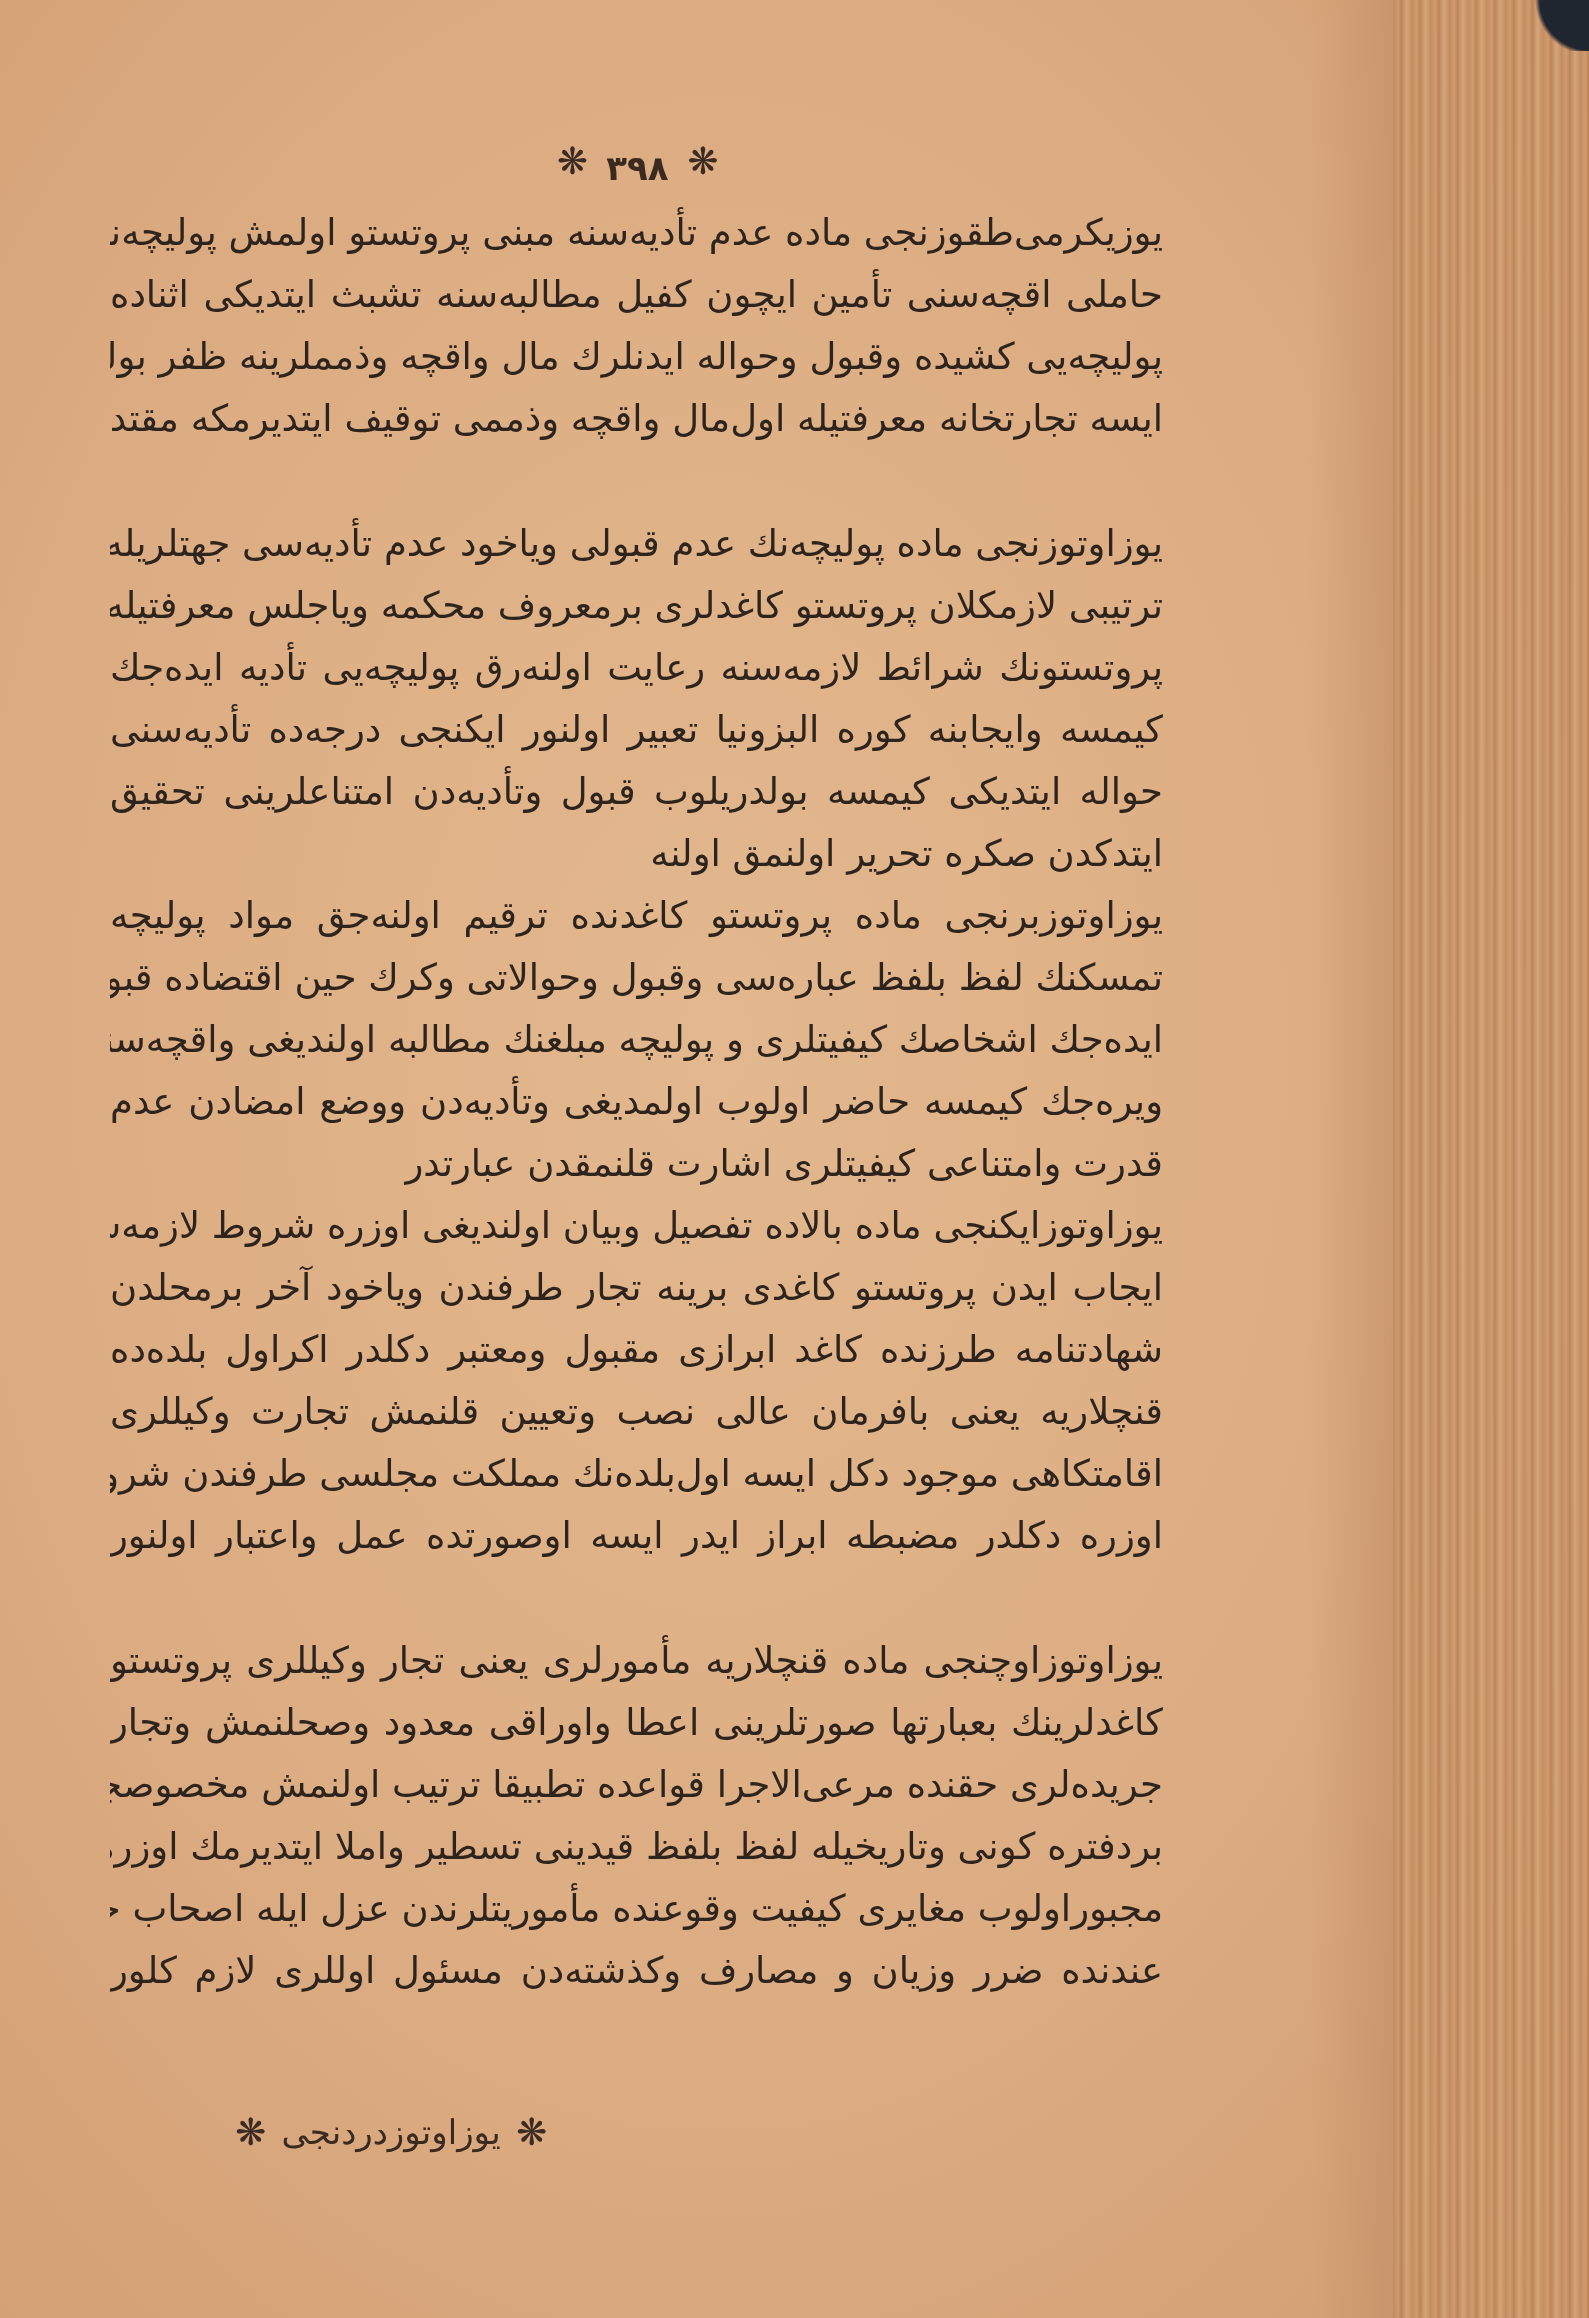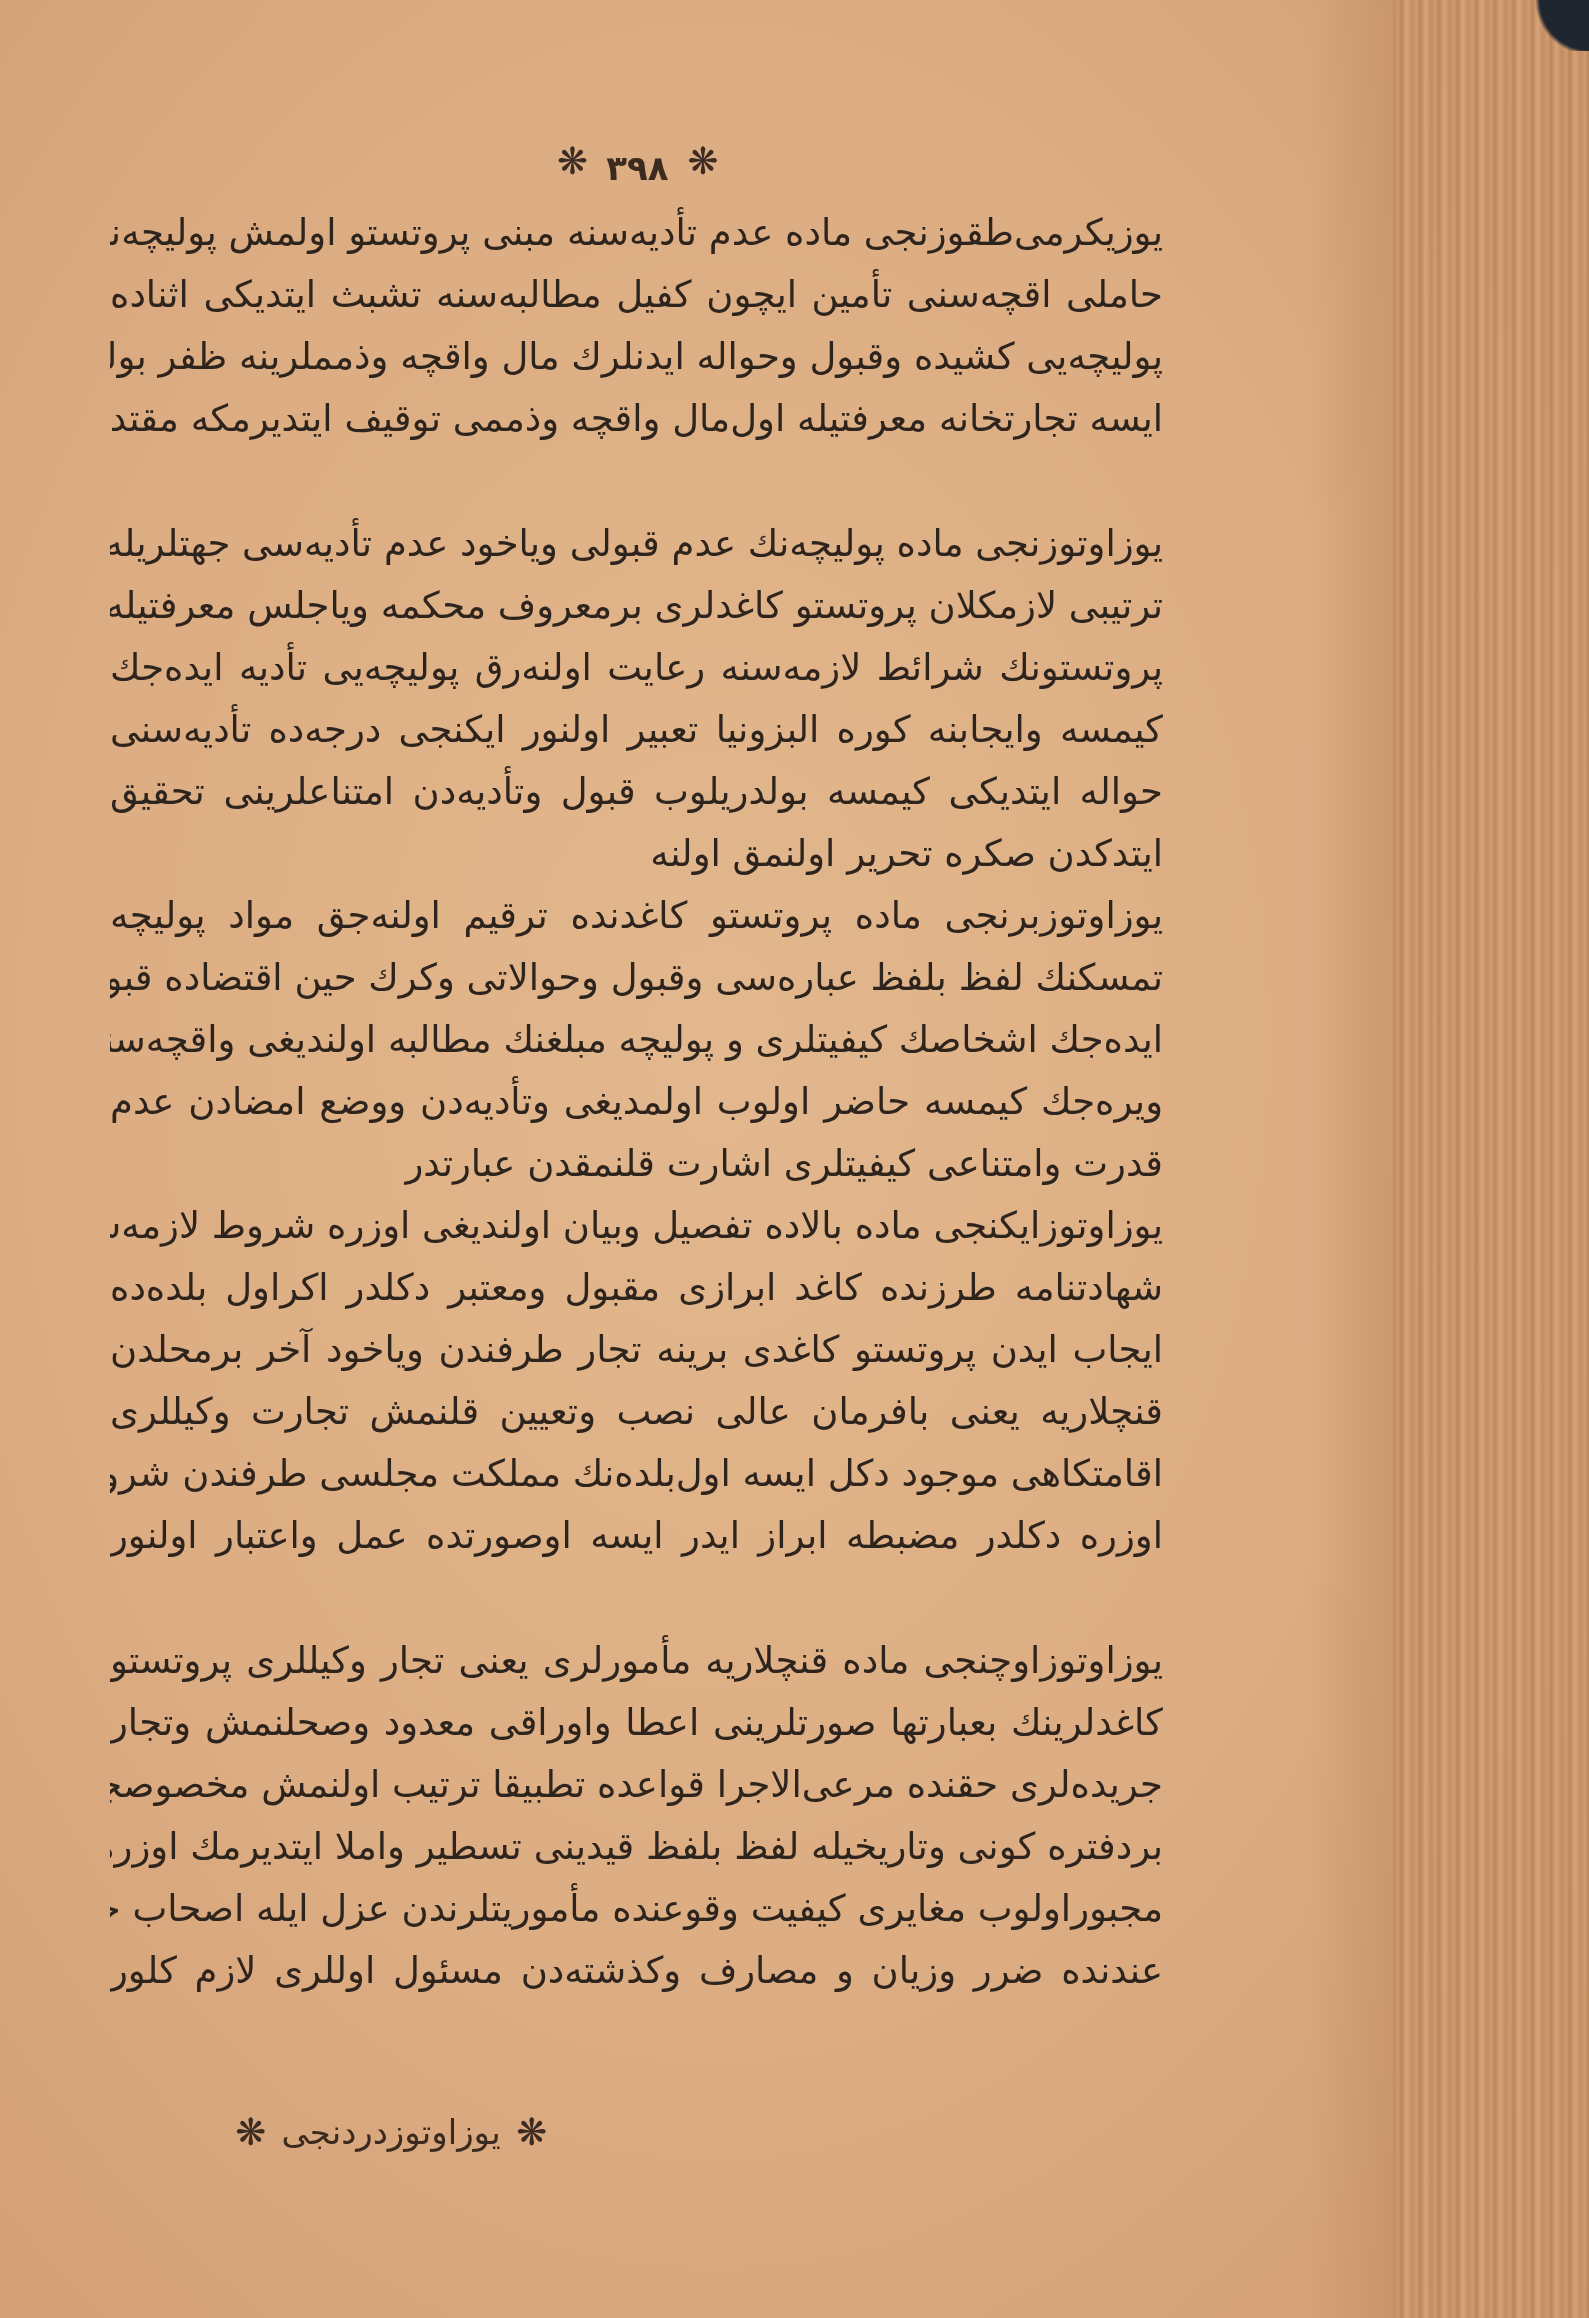--- a/index.html
+++ b/index.html
@@ -42,21 +42,21 @@
   .para { margin:0; }
   .para .line { display:block; text-align:justify; text-align-last:justify; white-space:nowrap; overflow:hidden; }
   .para .line.last { text-align-last:right; }
   .gap-large { height:63px; }
   .footer {
     position:absolute; left:170px; top:2098px; width:442px; height:68px;
     display:flex; align-items:center; justify-content:center; gap:15.3px;
     direction:rtl; color:#3a2a20;
     font-family:"DejaVu Sans", sans-serif;
   }
-  .footer-text { font-size:34px; }
+  .footer-text { font-size:34px;font-family:Liberation Serif, serif; }
 </style>
 </head>
 <body>
 
 <div class="page">
   <div class="gutter-fade"></div>
   <div class="gutter"></div>
   <div class="corner-dark"></div>
 
   <div class="header">
@@ -83,22 +83,22 @@
     </div>
     <div class="para">
       <span class="line">يوزاوتوزبرنجى ماده   پروتستو كاغدنده ترقيم اولنه‌جق مواد پوليچه</span>
       <span class="line">تمسكنك لفظ بلفظ عباره‌سى وقبول وحوالاتى وكرك حين اقتضاده قبول</span>
       <span class="line">ايده‌جك اشخاصك كيفيتلرى و پوليچه مبلغنك مطالبه اولنديغى واقچه‌سنى</span>
       <span class="line">ويره‌جك كيمسه حاضر اولوب اولمديغى وتأديه‌دن ووضع امضادن عدم</span>
       <span class="line last">قدرت وامتناعى كيفيتلرى اشارت قلنمقدن عبارتدر</span>
     </div>
     <div class="para">
       <span class="line">يوزاوتوزايكنجى ماده   بالاده تفصيل وبيان اولنديغى اوزره شروط لازمه‌سيله</span>
+      <span class="line">ايجاب ايدن پروتستو كاغدى برينه تجار طرفندن وياخود آخر برمحلدن</span>
       <span class="line">شهادتنامه طرزنده كاغد ابرازى مقبول ومعتبر دكلدر اكراول بلده‌ده</span>
-      <span class="line">ايجاب ايدن پروتستو كاغدى برينه تجار طرفندن وياخود آخر برمحلدن</span>
       <span class="line">قنچلاريه يعنى بافرمان عالى نصب وتعيين قلنمش تجارت وكيللرى</span>
       <span class="line">اقامتكاهى موجود دكل ايسه اول‌بلده‌نك مملكت مجلسى طرفندن شروطى</span>
       <span class="line">اوزره دكلدر مضبطه ابراز ايدر ايسه اوصورتده عمل واعتبار اولنور</span>
     </div>
     <div class="gap-large"></div>
     <div class="para">
       <span class="line">يوزاوتوزاوچنجى ماده   قنچلاريه مأمورلرى يعنى تجار وكيللرى پروتستو</span>
       <span class="line">كاغدلرينك بعبارتها صورتلرينى اعطا واوراقى معدود وصحلنمش وتجار</span>
       <span class="line">جريده‌لرى حقنده مرعى‌الاجرا قواعده تطبيقا ترتيب اولنمش مخصوصجه</span>
       <span class="line">بردفتره كونى وتاريخيله لفظ بلفظ قيدينى تسطير واملا ايتديرمك اوزره</span>

